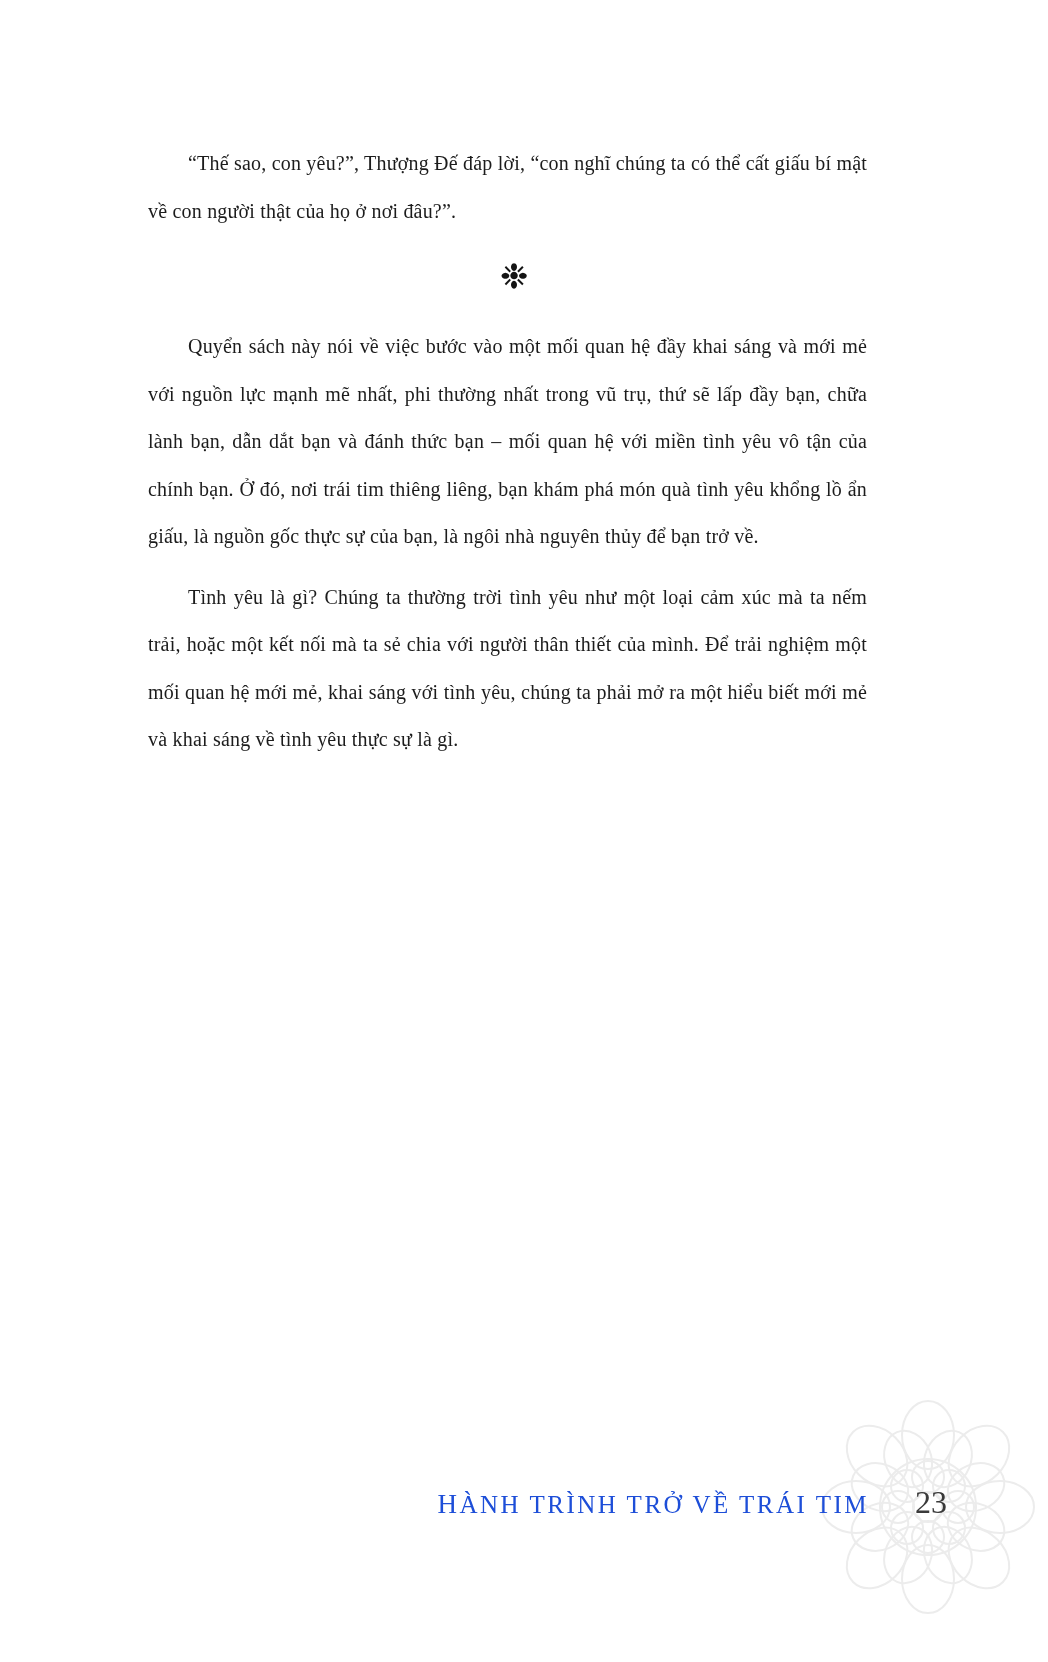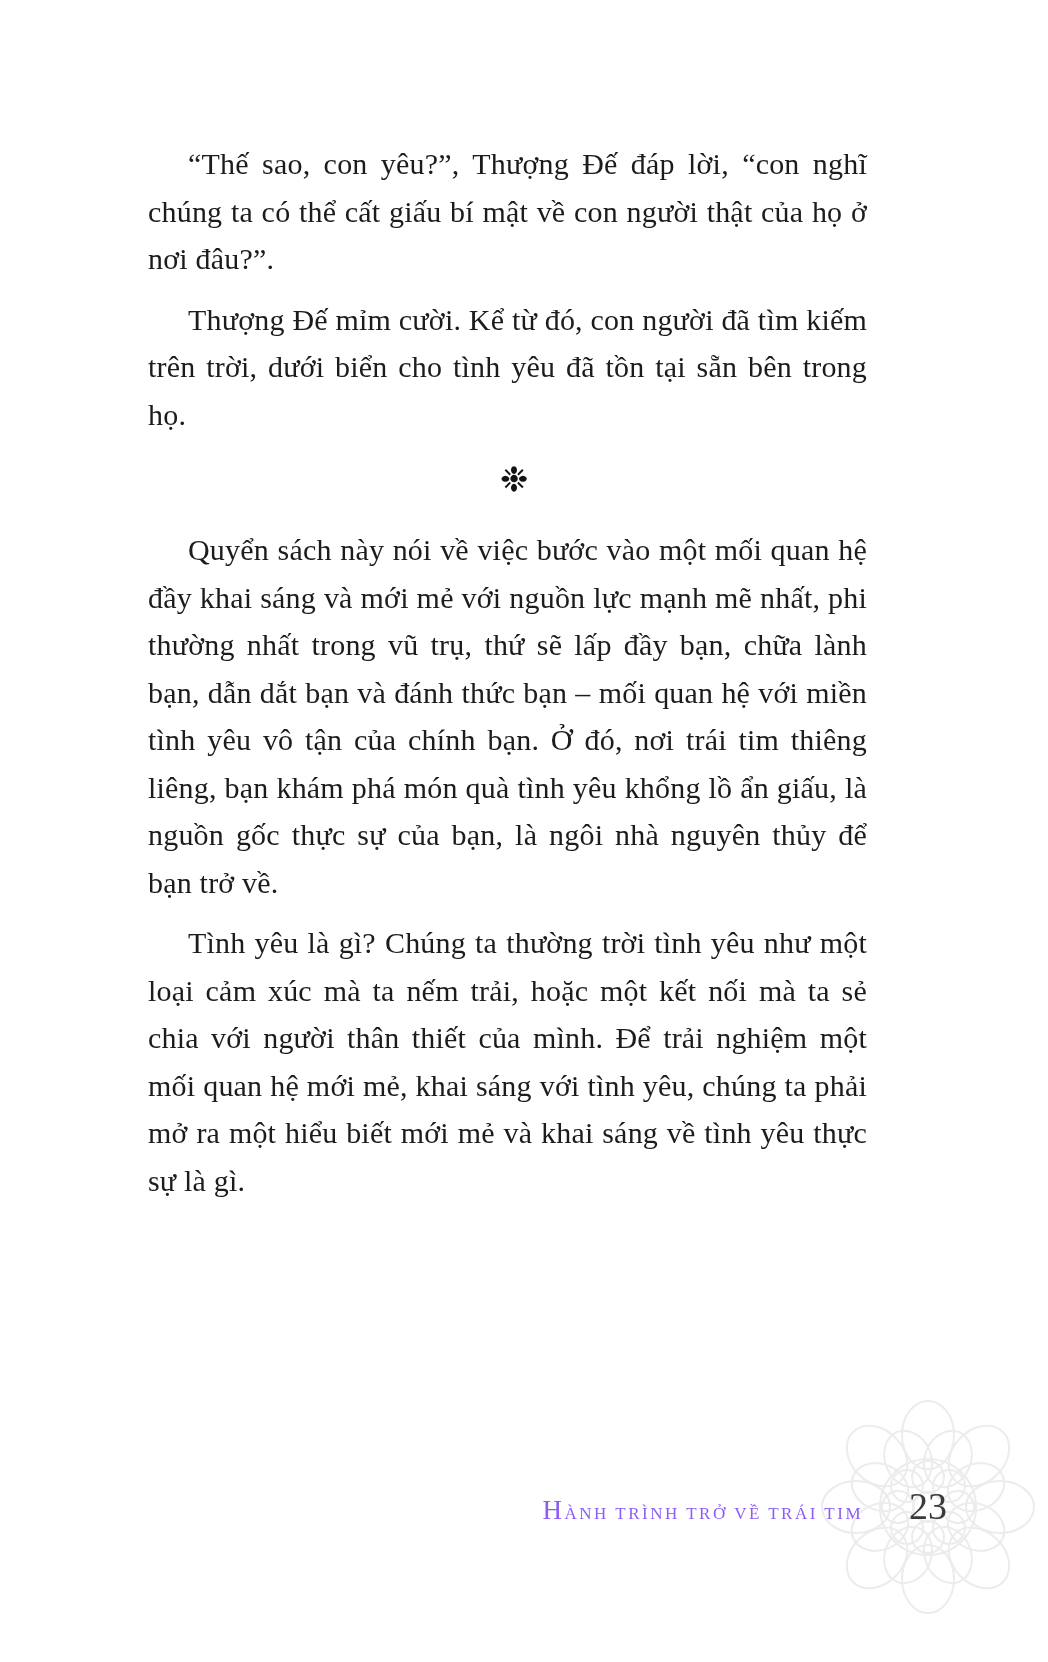--- a/index.html
+++ b/index.html
@@ -17,21 +17,21 @@
   }
   .text-block {
     position: absolute;
     left: 148px;
     top: 140px;
     width: 732px;
     color: #1c1c1c;
   }
   .para {
     margin: 0 13px 13px 0;
-    font-size: 30px;
+    font-size: 20px;
     line-height: 47.5px;
     text-align: justify;
     text-indent: 40px;
     letter-spacing: 0.2px;
   }
   .ornament {
     margin: 24px 0 30px 0;
     text-align: center;
     font-family: "DejaVu Sans", sans-serif;
     font-size: 34px;
@@ -43,47 +43,46 @@
     position: absolute;
     top: 1484px;
     right: 101px;
     display: flex;
     align-items: baseline;
     gap: 46px;
     z-index: 2;
   }
   .running-title {
     display: inline-block;
-    font-size: 17px;
+    font-size: 25px;
     letter-spacing: 2.5px;
-    color: #8b5cf6;
+    color: #1d4ed8;
     font-variant: normal;
   }
   .running-title::first-letter {
     font-size: 27px;
   }
   .page-number {
-    font-size: 38px;
+    font-size: 32px;
     color: #3a3a3a;
   }
   .mandala {
     position: absolute;
     left: 818px;
     top: 1392px;
     z-index: 1;
   }
 </style>
 </head>
 <body>
 
 <div class="page">
 
   <main class="text-block">
     <p class="para">“Thế sao, con yêu?”, Thượng Đế đáp lời, “con nghĩ chúng ta có thể cất giấu bí mật về con người thật của họ ở nơi đâu?”.</p>
-    <p class="para">Thượng Đế mỉm cười. Kể từ đó, con người đã tìm kiếm trên trời, dưới biển cho tình yêu đã tồn tại sẵn bên trong họ.</p>
     <div class="ornament">❉</div>
     <p class="para">Quyển sách này nói về việc bước vào một mối quan hệ đầy khai sáng và mới mẻ với nguồn lực mạnh mẽ nhất, phi thường nhất trong vũ trụ, thứ sẽ lấp đầy bạn, chữa lành bạn, dẫn dắt bạn và đánh thức bạn – mối quan hệ với miền tình yêu vô tận của chính bạn. Ở đó, nơi trái tim thiêng liêng, bạn khám phá món quà tình yêu khổng lồ ẩn giấu, là nguồn gốc thực sự của bạn, là ngôi nhà nguyên thủy để bạn trở về.</p>
     <p class="para">Tình yêu là gì? Chúng ta thường trời tình yêu như một loại cảm xúc mà ta nếm trải, hoặc một kết nối mà ta sẻ chia với người thân thiết của mình. Để trải nghiệm một mối quan hệ mới mẻ, khai sáng với tình yêu, chúng ta phải mở ra một hiểu biết mới mẻ và khai sáng về tình yêu thực sự là gì.</p>
   </main>
 
   <svg class="mandala" width="220" height="230" viewBox="-110 -115 220 230" aria-hidden="true">
     <g fill="none" stroke="#ececec" stroke-width="2">
 
       <g>
         <ellipse cx="0" cy="-72" rx="26" ry="34"></ellipse>

